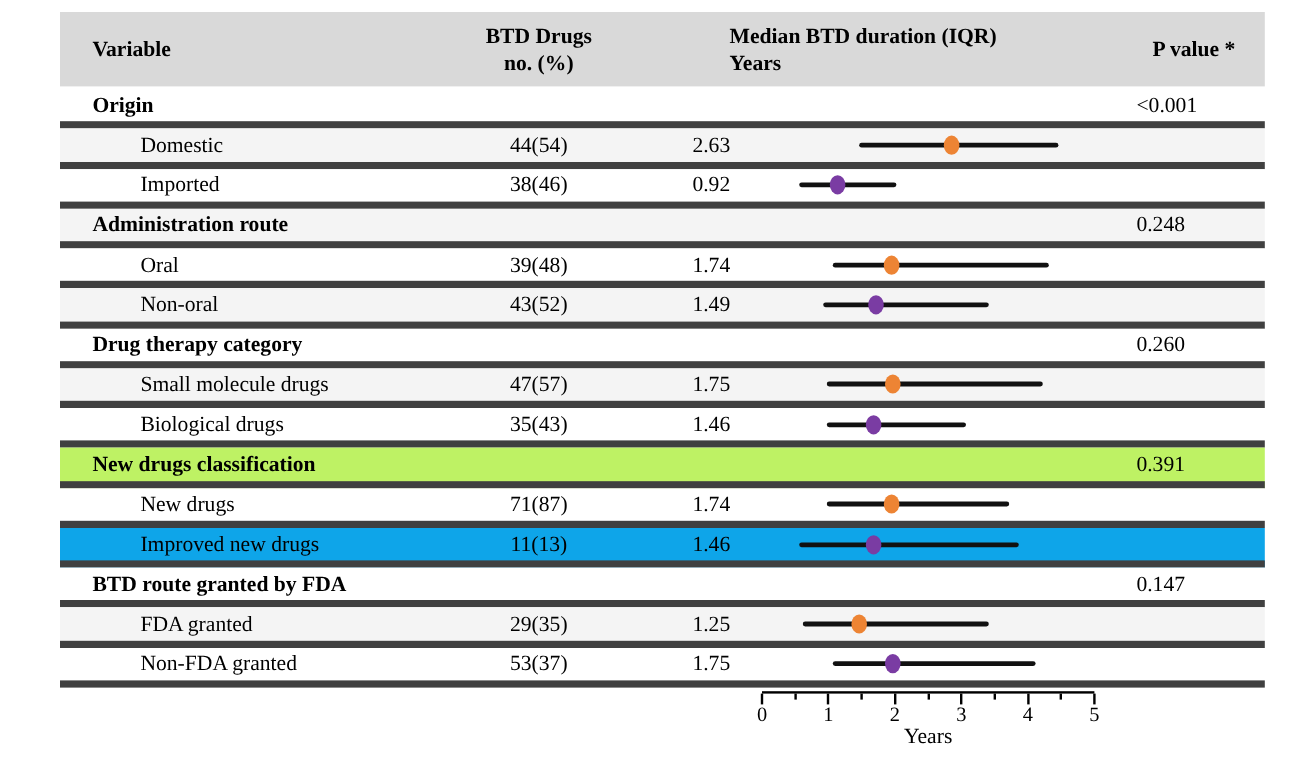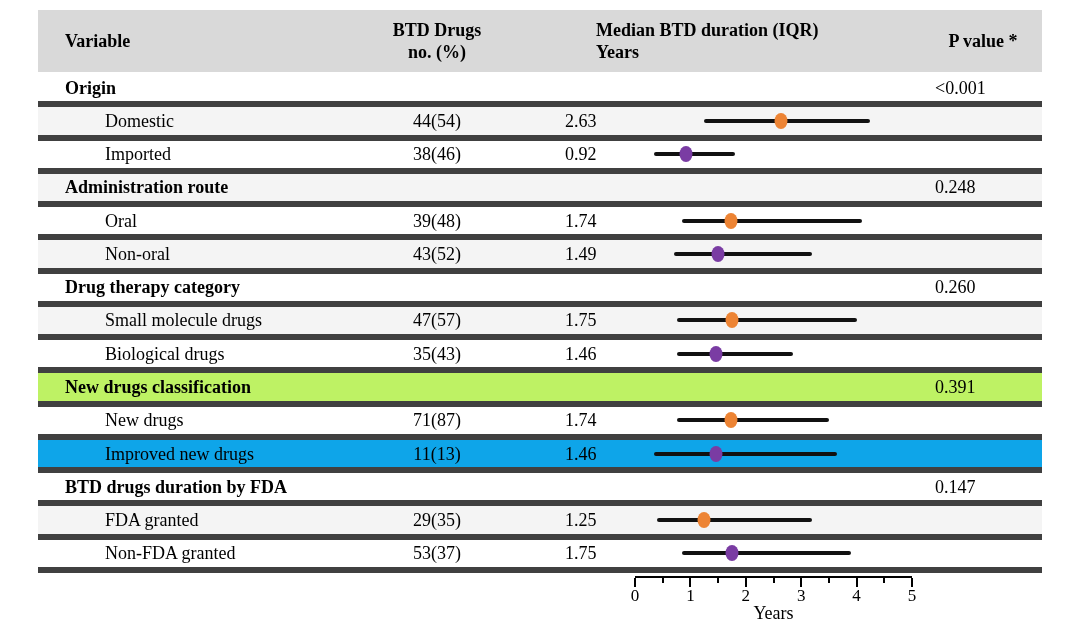--- a/index.html
+++ b/index.html
@@ -1,18 +1,18 @@
 <!DOCTYPE html>
 <html><head>
 <meta charset="utf-8">
 <style>
   html,body{margin:0;padding:0;background:#fff;}
   body{width:1080px;height:636px;font-family:"Liberation Serif",serif;color:#000;}
   .page{position:relative;width:1080px;height:636px;background:#fff;overflow:hidden;}
-  .tbl{position:absolute;left:38px;top:10px;width:1004px;}
+  .tbl{position:absolute;left:50px;top:10px;width:1004px;}
   .thead{position:relative;height:62px;background:#d9d9d9;font-weight:bold;font-size:18px;margin-bottom:2px;}
   .th{position:absolute;top:0;height:100%;display:flex;flex-direction:column;justify-content:center;line-height:1.25;}
   .th-variable{left:27px;align-items:flex-start;}
   .th-count{left:312px;width:174px;align-items:center;text-align:center;}
   .th-median{left:558px;width:260px;align-items:flex-start;text-align:center;}
   .th-p{left:870px;width:150px;align-items:center;text-align:left;}
   .rows{position:relative;}
   .row{position:relative;height:33.27px;border-bottom:6px solid #404040;box-sizing:border-box;font-size:18px;background:#fff;}
   .row.striped{background:#f4f4f4;}
   .lbl-section{position:absolute;left:27px;top:50%;transform:translateY(-50%);font-weight:bold;white-space:nowrap;}
@@ -135,21 +135,21 @@
         <div class="row striped" style="background: #0ea5e9;">
           <span class="lbl-item">Improved new drugs</span>
           <span class="cell-count">11(13)</span>
           <span class="cell-median">1.46</span>
           <div class="plot-strip">
             <div class="iqr-line" style="left: 19.39px; width: 182.82px; background: rgb(17, 17, 17);"></div>
             <div class="median-dot" style="left: 80.884px; background: rgb(122, 60, 163);"></div>
           </div>
         </div>
         <div class="row">
-          <span class="lbl-section">BTD drugs duration by FDA</span>
+          <span class="lbl-section">BTD route granted by FDA</span>
           <span class="cell-p">0.147</span>
         </div>
         <div class="row striped" style="background: rgb(244, 244, 244);">
           <span class="lbl-item">FDA granted</span>
           <span class="cell-count">29(35)</span>
           <span class="cell-median">1.25</span>
           <div class="plot-strip">
             <div class="iqr-line" style="left: 22.16px; width: 155.12px; background: rgb(17, 17, 17);"></div>
             <div class="median-dot" style="left: 69.25px; background: rgb(237, 132, 52);"></div>
           </div>

